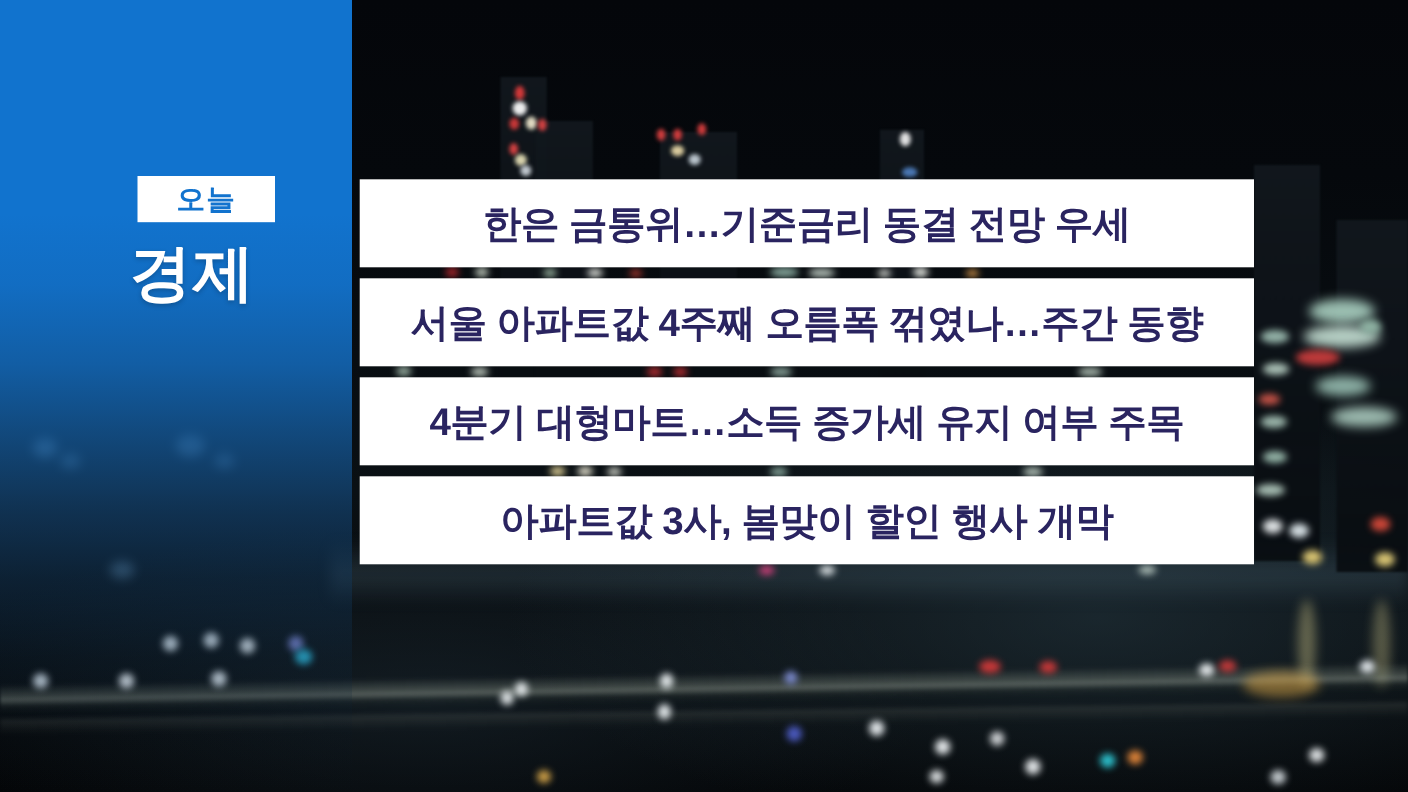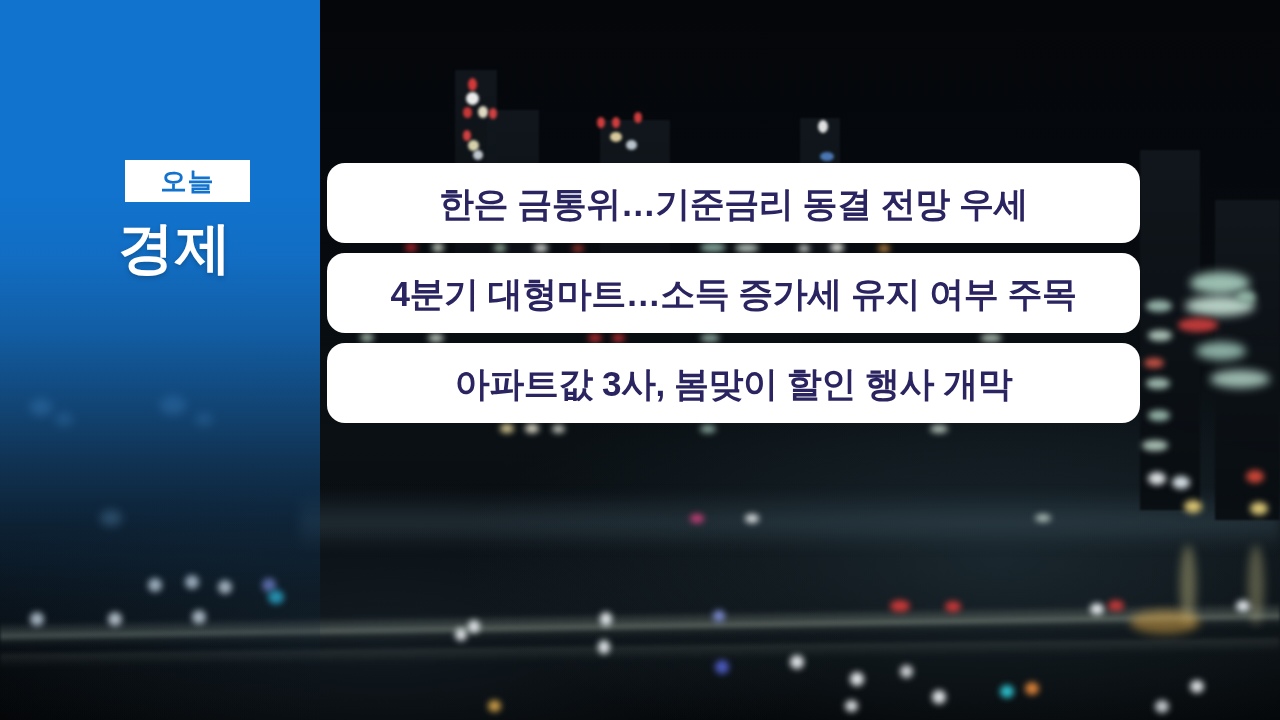--- a/index.html
+++ b/index.html
@@ -153,21 +153,20 @@
     position: relative;
     width: 813px;
     height: 80px;
     margin-bottom: 10px;
     background: #ffffff;
     display: flex;
     align-items: center;
     justify-content: center;
     box-sizing: border-box;
     padding: 0 14px;
-    border-radius: 18px;
   }
   .headline-bar:last-child { margin-bottom: 0; }
   .headline-text {
     color: #2a2460;
     font-size: 35px;
     font-weight: 700;
     line-height: 1;
     white-space: nowrap;
     letter-spacing: -0.5px;
   }
@@ -304,20 +303,23 @@
 
     </div>
   </div>
 
   <div class="headlines">
 
     <div class="headline-bar">
       <span class="headline-text">한은 금통위…기준금리 동결 전망 우세</span>
     </div>
 
+    <div class="headline-bar">
+      <span class="headline-text">서울 아파트값 4주째 오름폭 꺾였나…주간 동향</span>
+    </div>
 
     <div class="headline-bar">
       <span class="headline-text">4분기 대형마트…소득 증가세 유지 여부 주목</span>
     </div>
 
     <div class="headline-bar">
       <span class="headline-text">아파트값 3사, 봄맞이 할인 행사 개막</span>
     </div>
 
 

